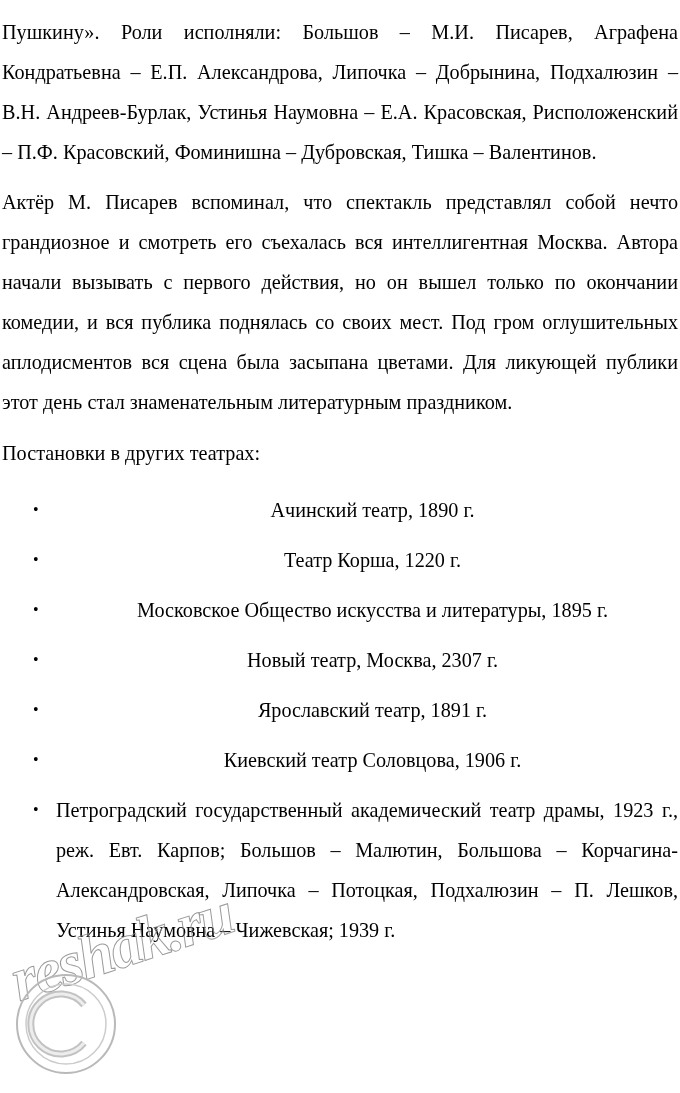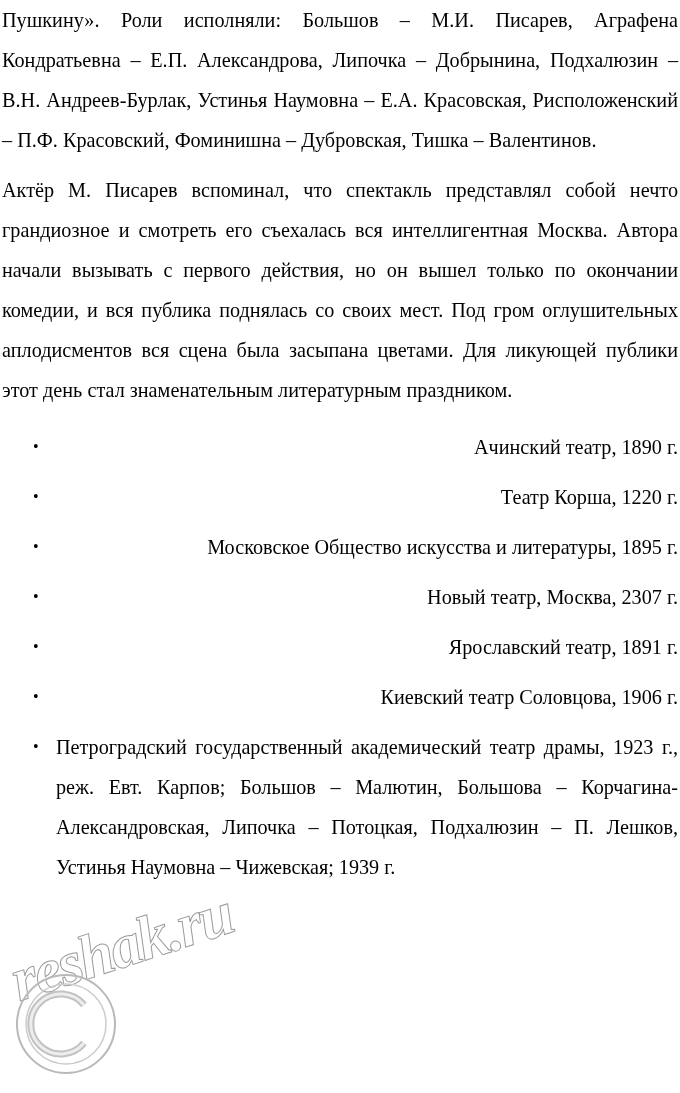--- a/index.html
+++ b/index.html
@@ -16,21 +16,21 @@
     color: #000000;
   }
 
   #page {
     position: absolute;
     left: 0;
     top: 0;
     width: 680px;
     height: 1093px;
     box-sizing: border-box;
-    padding: 0px 2px 0 2px;
+    padding: 12px 2px 0 2px;
   }
 
   .para {
     font-size: 20.2px;
     line-height: 40px;
     text-align: justify;
     text-justify: inter-word;
     margin: 0 0 7px 0;
     hyphens: none;
     -webkit-hyphens: none;
@@ -75,21 +75,21 @@
     font-size: 16px;
     text-align: left;
   }
 
   .bullet-item .btext {
     display: block;
   }
 
   
   .bullet-item.single .btext {
-    text-align: right;
+    text-align: center;
     margin-left: 11px;
   }
 
   .bullet-gap { height: 10px; }
 
   
   #watermark {
     position: absolute;
     left: 0px;
     top: 910px;
@@ -125,20 +125,21 @@
 </head>
 <body>
 
 <div id="page">
 
   <p class="para" id="p1">Пушкину». Роли исполняли: Большов – М.И. Писарев, Аграфена Кондратьевна – Е.П. Александрова, Липочка – Добрынина, Подхалюзин – В.Н. Андреев-Бурлак, Устинья Наумовна – Е.А. Красовская, Рисположенский – П.Ф. Красовский, Фоминишна – Дубровская, Тишка – Валентинов.</p>
 
   <p class="para" id="p2">Актёр М. Писарев вспоминал, что спектакль представлял собой нечто грандиозное и смотреть его съехалась вся интеллигентная Москва. Автора начали вызывать с первого действия, но он вышел только по окончании комедии, и вся публика поднялась со своих мест. Под гром оглушительных аплодисментов вся сцена была засыпана цветами. Для ликующей публики этот день стал знаменательным литературным праздником.</p>
 
 
+  <p class="para" id="p4">Постановки в других театрах:</p>
 
   <div class="bullet-gap"></div>
 
   <ul class="bullet-list">
 
     <li class="bullet-item single">
       <span class="dot">•</span>
       <span class="btext">Ачинский театр, 1890 г.</span>
     </li>
     <div class="bullet-gap"></div>

